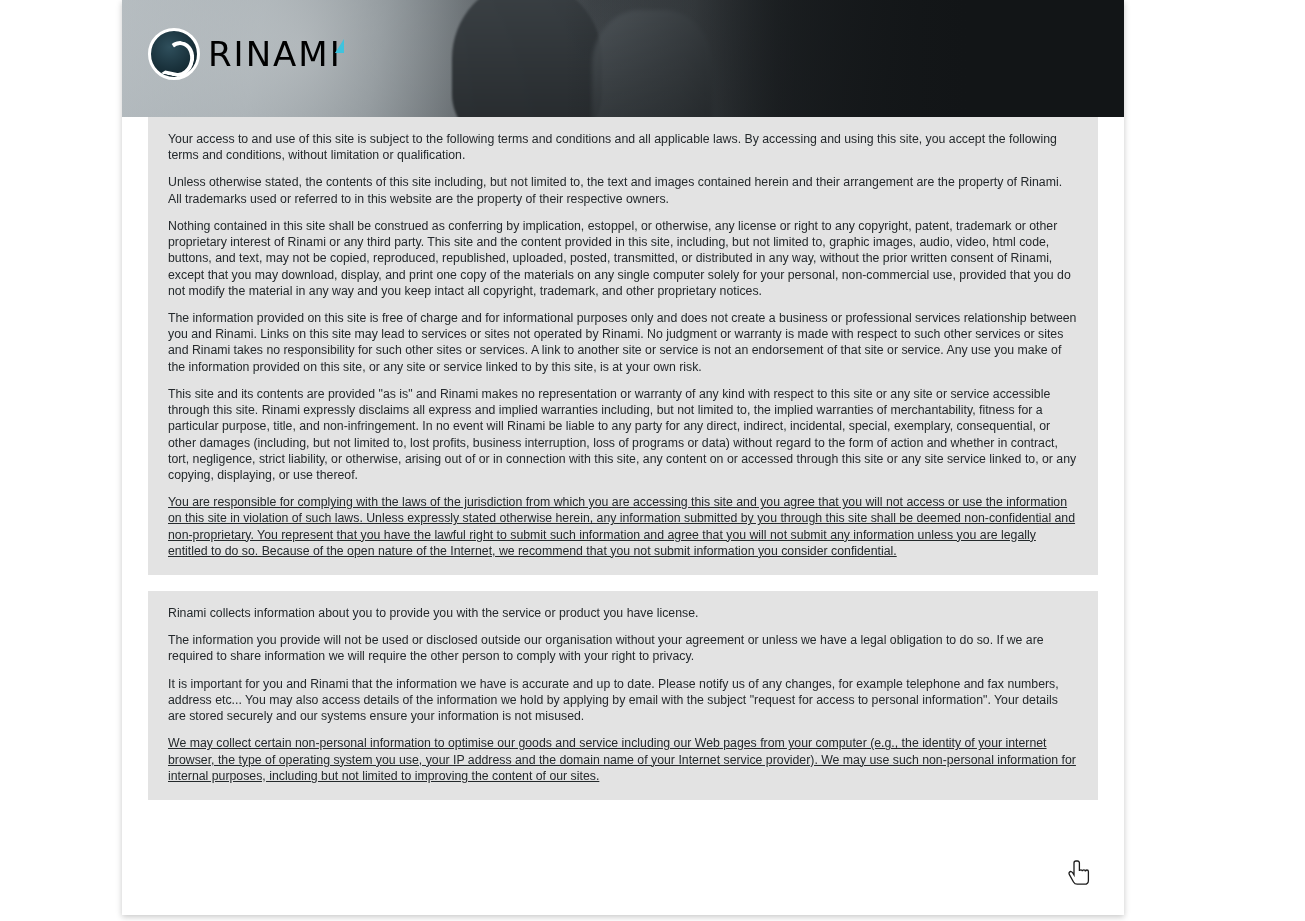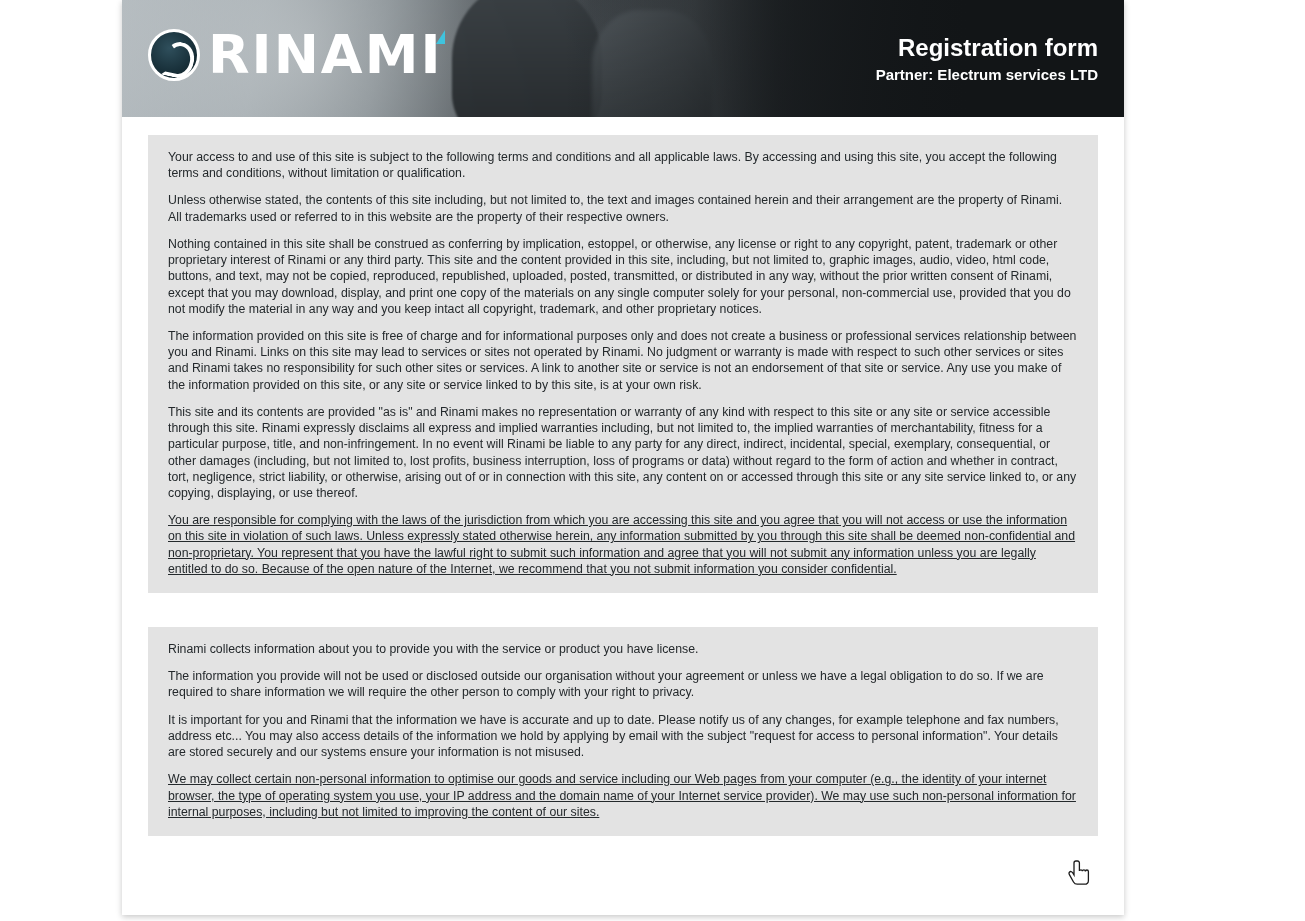--- a/index.html
+++ b/index.html
@@ -82,24 +82,24 @@
     content: "";
     position: absolute;
     left: 13px; top: 10px;
     width: 22px; height: 28px;
     border: 4px solid #ffffff;
     border-radius: 50% 50% 50% 0;
     border-left-color: transparent;
     transform: rotate(12deg);
   }
   .logo-text {
-    font-size: 54px;
-    font-weight: bold;
+    font-size: 34px;
+    font-weight: normal;
     letter-spacing: 2px;
-    color: #ffffff;
+    color: #000000;
     line-height: 1;
     font-family: "DejaVu Sans", sans-serif;
   }
   .logo-tick {
     position: absolute;
     right: -2px; top: 2px;
     width: 0; height: 0;
     border-left: 9px solid transparent;
     border-right: 0 solid transparent;
     border-bottom: 14px solid #3fc3dd;
@@ -145,21 +145,20 @@
     padding: 4px;
   }
   .arrow-left {
     width: 0; height: 0;
     border-top: 9px solid transparent;
     border-bottom: 9px solid transparent;
     border-right: 10px solid #1b4d5c;
   }
   .panel {
     background: #e3e3e3;
-    margin-top: 18px;
     padding: 14px 20px 16px 20px;
     color: #24292c;
     font-size: 12.3px;
     line-height: 1.32;
   }
   .panel p {
     margin: 0 0 11px 0;
     text-align: left;
   }
   .panel p:last-child { margin-bottom: 0; text-decoration: underline; }
@@ -180,24 +179,20 @@
     <div class="banner">
       <div class="banner-photo"></div>
       <div class="banner-fade"></div>
       <div class="logo">
         <div class="logo-mark"></div>
         <div style="position:relative;">
           <span class="logo-text">RINAMI</span>
           <span class="logo-tick"></span>
         </div>
       </div>
-      <div class="banner-titles">
-        <div class="banner-title">Registration form</div>
-        <div class="banner-sub">Partner: Electrum services LTD</div>
-      </div>
     </div>
 
     <div class="body">
 
       <div class="panel">
         <p>Your access to and use of this site is subject to the following terms and conditions and all applicable laws. By accessing and using this site, you accept the following terms and conditions, without limitation or qualification.</p>
         <p>Unless otherwise stated, the contents of this site including, but not limited to, the text and images contained herein and their arrangement are the property of Rinami. All trademarks used or referred to in this website are the property of their respective owners.</p>
         <p>Nothing contained in this site shall be construed as conferring by implication, estoppel, or otherwise, any license or right to any copyright, patent, trademark or other proprietary interest of Rinami or any third party. This site and the content provided in this site, including, but not limited to, graphic images, audio, video, html code, buttons, and text, may not be copied, reproduced, republished, uploaded, posted, transmitted, or distributed in any way, without the prior written consent of Rinami, except that you may download, display, and print one copy of the materials on any single computer solely for your personal, non-commercial use, provided that you do not modify the material in any way and you keep intact all copyright, trademark, and other proprietary notices.</p>
         <p>The information provided on this site is free of charge and for informational purposes only and does not create a business or professional services relationship between you and Rinami. Links on this site may lead to services or sites not operated by Rinami. No judgment or warranty is made with respect to such other services or sites and Rinami takes no responsibility for such other sites or services. A link to another site or service is not an endorsement of that site or service. Any use you make of the information provided on this site, or any site or service linked to by this site, is at your own risk.</p>
         <p>This site and its contents are provided "as is" and Rinami makes no representation or warranty of any kind with respect to this site or any site or service accessible through this site. Rinami expressly disclaims all express and implied warranties including, but not limited to, the implied warranties of merchantability, fitness for a particular purpose, title, and non-infringement. In no event will Rinami be liable to any party for any direct, indirect, incidental, special, exemplary, consequential, or other damages (including, but not limited to, lost profits, business interruption, loss of programs or data) without regard to the form of action and whether in contract, tort, negligence, strict liability, or otherwise, arising out of or in connection with this site, any content on or accessed through this site or any site service linked to, or any copying, displaying, or use thereof.</p>

